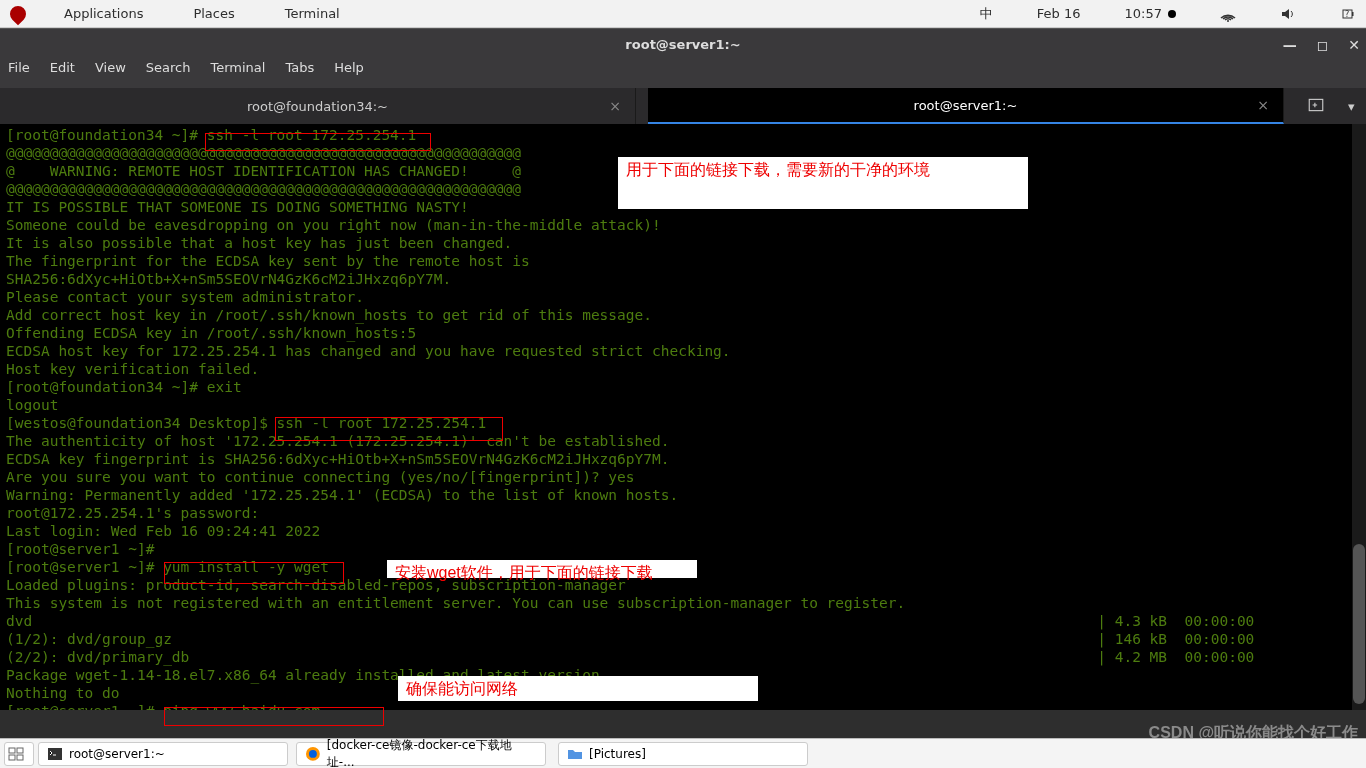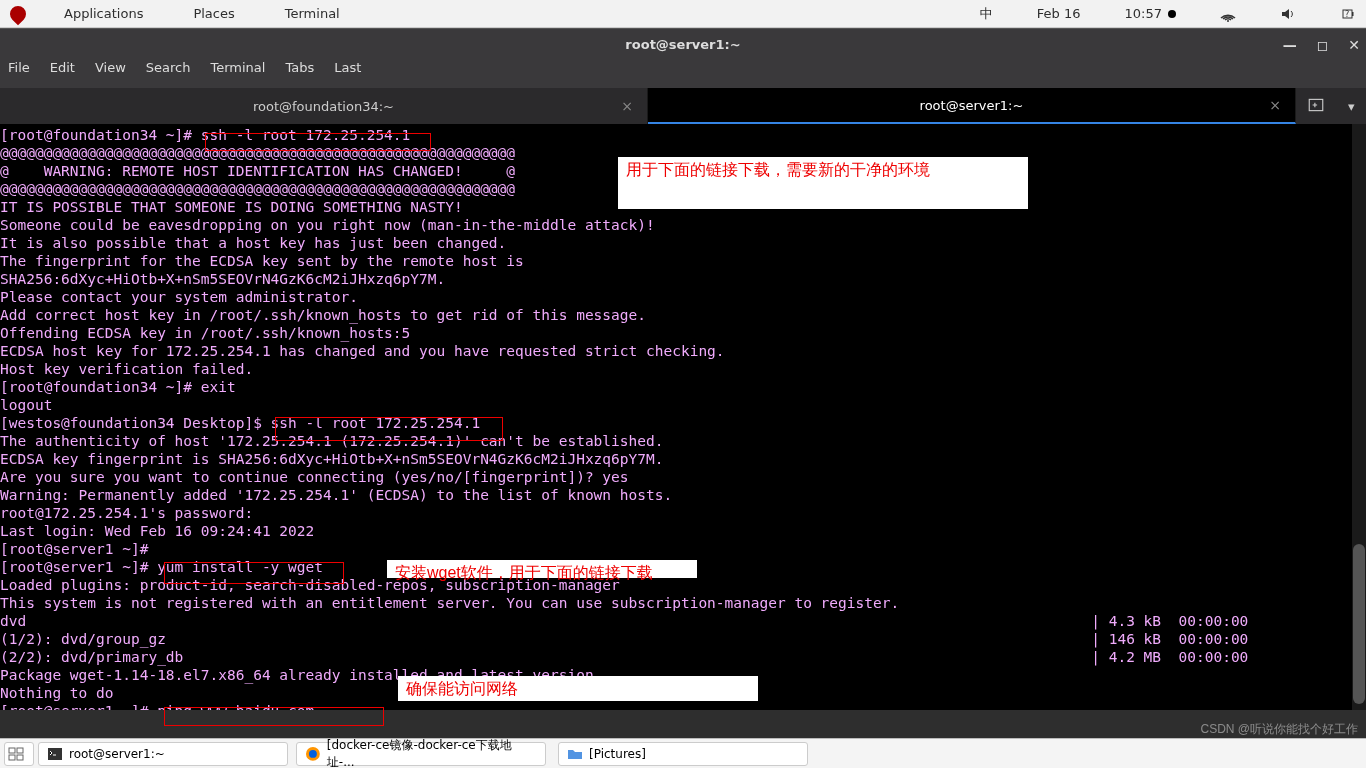--- a/index.html
+++ b/index.html
@@ -18,44 +18,44 @@
 .win-titlebar { height: 32px; background: #3a393b; display: flex; align-items: center; color: #ddd; position: relative; border-top: 1px solid #555; }
 .win-titlebar .title { position: absolute; left: 50%; transform: translateX(-50%); font-weight: bold; }
 .win-controls { position: absolute; right: 6px; display: flex; gap: 20px; }
 .win-controls span { cursor: pointer; font-size: 14px; font-weight: bold; }
 
 
 .menubar { height: 28px; background: #3a393b; display: flex; align-items: flex-start; padding: 0 8px; color: #ddd; font-size: 13px; }
 .menubar .m { margin-right: 20px; cursor: pointer; }
 
 
-.tabbar { height: 36px; background: #2b2a2c; display: flex; align-items: stretch; color: #ccc; }
+.tabbar { height: 36px; background: #2b2a2c; display: flex; align-items: stretch; color: #ccc; gap: 12px; }
 .tabbar .tab { flex: 1; display: flex; align-items: center; justify-content: center; position: relative; cursor: pointer; border-right: 1px solid #1a1a1a; }
 .tabbar .tab .close { position: absolute; right: 14px; color: #888; font-size: 14px; }
 .tabbar .tab.active { background: #000; color: #fff; border-bottom: 2px solid #3584e4; }
 .tabbar .extras { width: 70px; display: flex; align-items: center; justify-content: space-around; }
 .tabbar .extras span { cursor: pointer; }
 
 
-.terminal { background: #000; color: #f0abfc; font-family: "DejaVu Sans Mono", monospace; font-size: 14.5px; line-height: 18px; padding: 2px 0; white-space: pre; overflow: hidden; height: 586px; position: relative; }
+.terminal { background: #000; color: #4d7c0f; font-family: "DejaVu Sans Mono", monospace; font-size: 14.5px; line-height: 18px; padding: 2px 6px; white-space: pre; overflow: hidden; height: 586px; position: relative; }
 .scrollbar-track { position: absolute; right: 0; top: 0; width: 14px; height: 100%; background: #1a1a1a; }
 .scrollbar-thumb { position: absolute; right: 1px; top: 420px; width: 12px; height: 160px; background: #555; border-radius: 6px; }
 
 
 .redbox { position: absolute; border: 1.5px solid #e00; pointer-events: none; }
 .note { position: absolute; background: #fff; color: #e00; font-family: "Microsoft YaHei", sans-serif; font-size: 16px; padding: 3px 8px; }
 
 
 .taskbar { position: absolute; bottom: 0; left: 0; right: 0; height: 30px; background: #f4f4f4; border-top: 1px solid #bbb; display: flex; align-items: center; padding: 0 4px; }
 .taskbar .tb-btn { height: 24px; border: 1px solid #ccc; background: #fff; border-radius: 3px; display: flex; align-items: center; padding: 0 8px; margin-right: 4px; font-size: 12px; cursor: pointer; min-width: 0; }
 .taskbar .tb-btn .icon { width: 16px; height: 16px; margin-right: 6px; display: flex; align-items: center; justify-content: center; }
 .taskbar .tb-btn.wide { width: 250px; }
 .taskbar .tb-btn.icon-only { width: 30px; padding: 0; justify-content: center; }
 .taskbar .gap { width: 4px; }
-.watermark { position: absolute; right: 8px; bottom: 30px; color: rgba(200,200,200,0.6); font-size: 12px; font-family: sans-serif; }
+.watermark { position: absolute; right: 8px; bottom: 24px; color: rgba(200,200,200,0.6); font-size: 16px; font-family: sans-serif; font-weight: bold; }
 </style>
 </head>
 <body>
 
 <div class="topbar">
   <div class="rh-icon"></div>
   <span class="menu-item">Applications</span>
   <span class="menu-item">Places</span>
   <span class="menu-item">Terminal</span>
   <div class="spacer"></div>
@@ -95,21 +95,21 @@
   </div>
 </div>
 
 <div class="menubar">
   <span class="m">File</span>
   <span class="m">Edit</span>
   <span class="m">View</span>
   <span class="m">Search</span>
   <span class="m">Terminal</span>
   <span class="m">Tabs</span>
-  <span class="m">Last</span>
+  <span class="m">Help</span>
 </div>
 
 <div class="tabbar">
   <div class="tab">
     <span>root@foundation34:~</span>
     <span class="close">×</span>
   </div>
   <div class="tab active">
     <span>root@server1:~</span>
     <span class="close">×</span>

